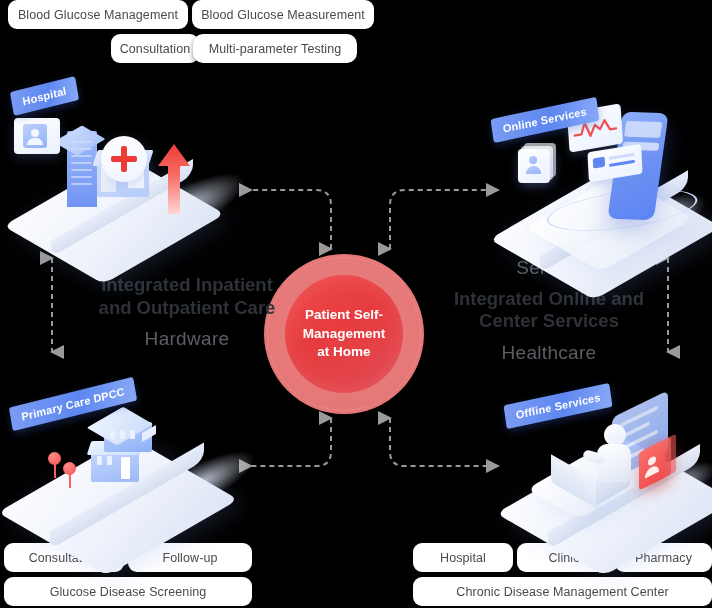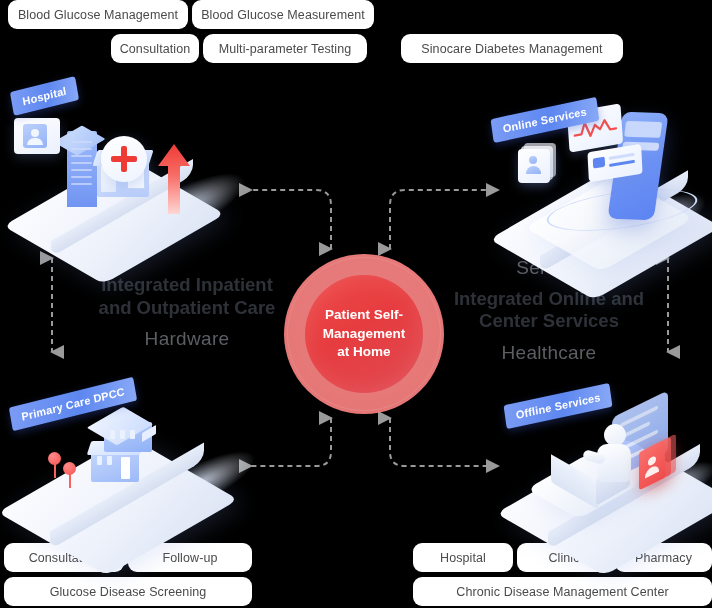--- a/index.html
+++ b/index.html
@@ -29,21 +29,21 @@
     letter-spacing: .1px;
     white-space: nowrap;
     box-shadow: 0 2px 5px rgba(0,0,0,.45);
     height: 29px;
     padding: 0 13px;
   }
 
   
   #center-wrap {
     position: absolute;
-    left: 284px; top: 254px;
+    left: 264px; top: 254px;
     width: 160px; height: 160px;
   }
   #center-ring {
     position: absolute; inset: 0;
     border-radius: 50%;
     background: radial-gradient(circle at 50% 45%, #fb8d8d 0%, #fa8383 60%, #f97e7e 100%);
     opacity: .92;
   }
   #center-ring::after{
     content:"";
@@ -242,22 +242,21 @@
 
     <path d="M52,258 L52,352" fill="none" stroke="#9a9a9a" stroke-width="2" stroke-dasharray="5,4" marker-start="url(#ahU)" marker-end="url(#ahD)"></path>
 
     <path d="M668,258 L668,352" fill="none" stroke="#9a9a9a" stroke-width="2" stroke-dasharray="5,4" marker-start="url(#ahU)" marker-end="url(#ahD)"></path>
   </svg>
 
   <div class="pill" style="left:192px;top:0px;   width:182px;">Blood Glucose Measurement</div>
   <div class="pill" style="left:8px;  top:0px;   width:180px;">Blood Glucose Management</div>
 
   <div class="pill" style="left:111px;top:34px;  width:88px;">Consultation</div>
-  <div class="pill" style="left:203px;top:34px;  width:164px;border-radius:10px;">Multi-parameter Testing</div>
-  <div class="pill" style="left:401px;top:34px;  width:222px;">Sinocare Diabetes Management</div>
+  <div class="pill" style="left:193px;top:34px;  width:164px;border-radius:10px;">Multi-parameter Testing</div>
 
   <div class="pill" style="left:4px;  top:543px; width:120px;">Consultation</div>
   <div class="pill" style="left:128px;top:543px; width:124px;">Follow-up</div>
   <div class="pill" style="left:413px;top:543px; width:100px;">Hospital</div>
   <div class="pill" style="left:517px;top:543px; width:94px;">Clinic</div>
   <div class="pill" style="left:615px;top:543px; width:97px;">Pharmacy</div>
 
   <div class="pill" style="left:4px;  top:577px; width:248px;">Glucose Disease Screening</div>
   <div class="pill" style="left:413px;top:577px; width:299px;">Chronic Disease Management Center</div>
 

